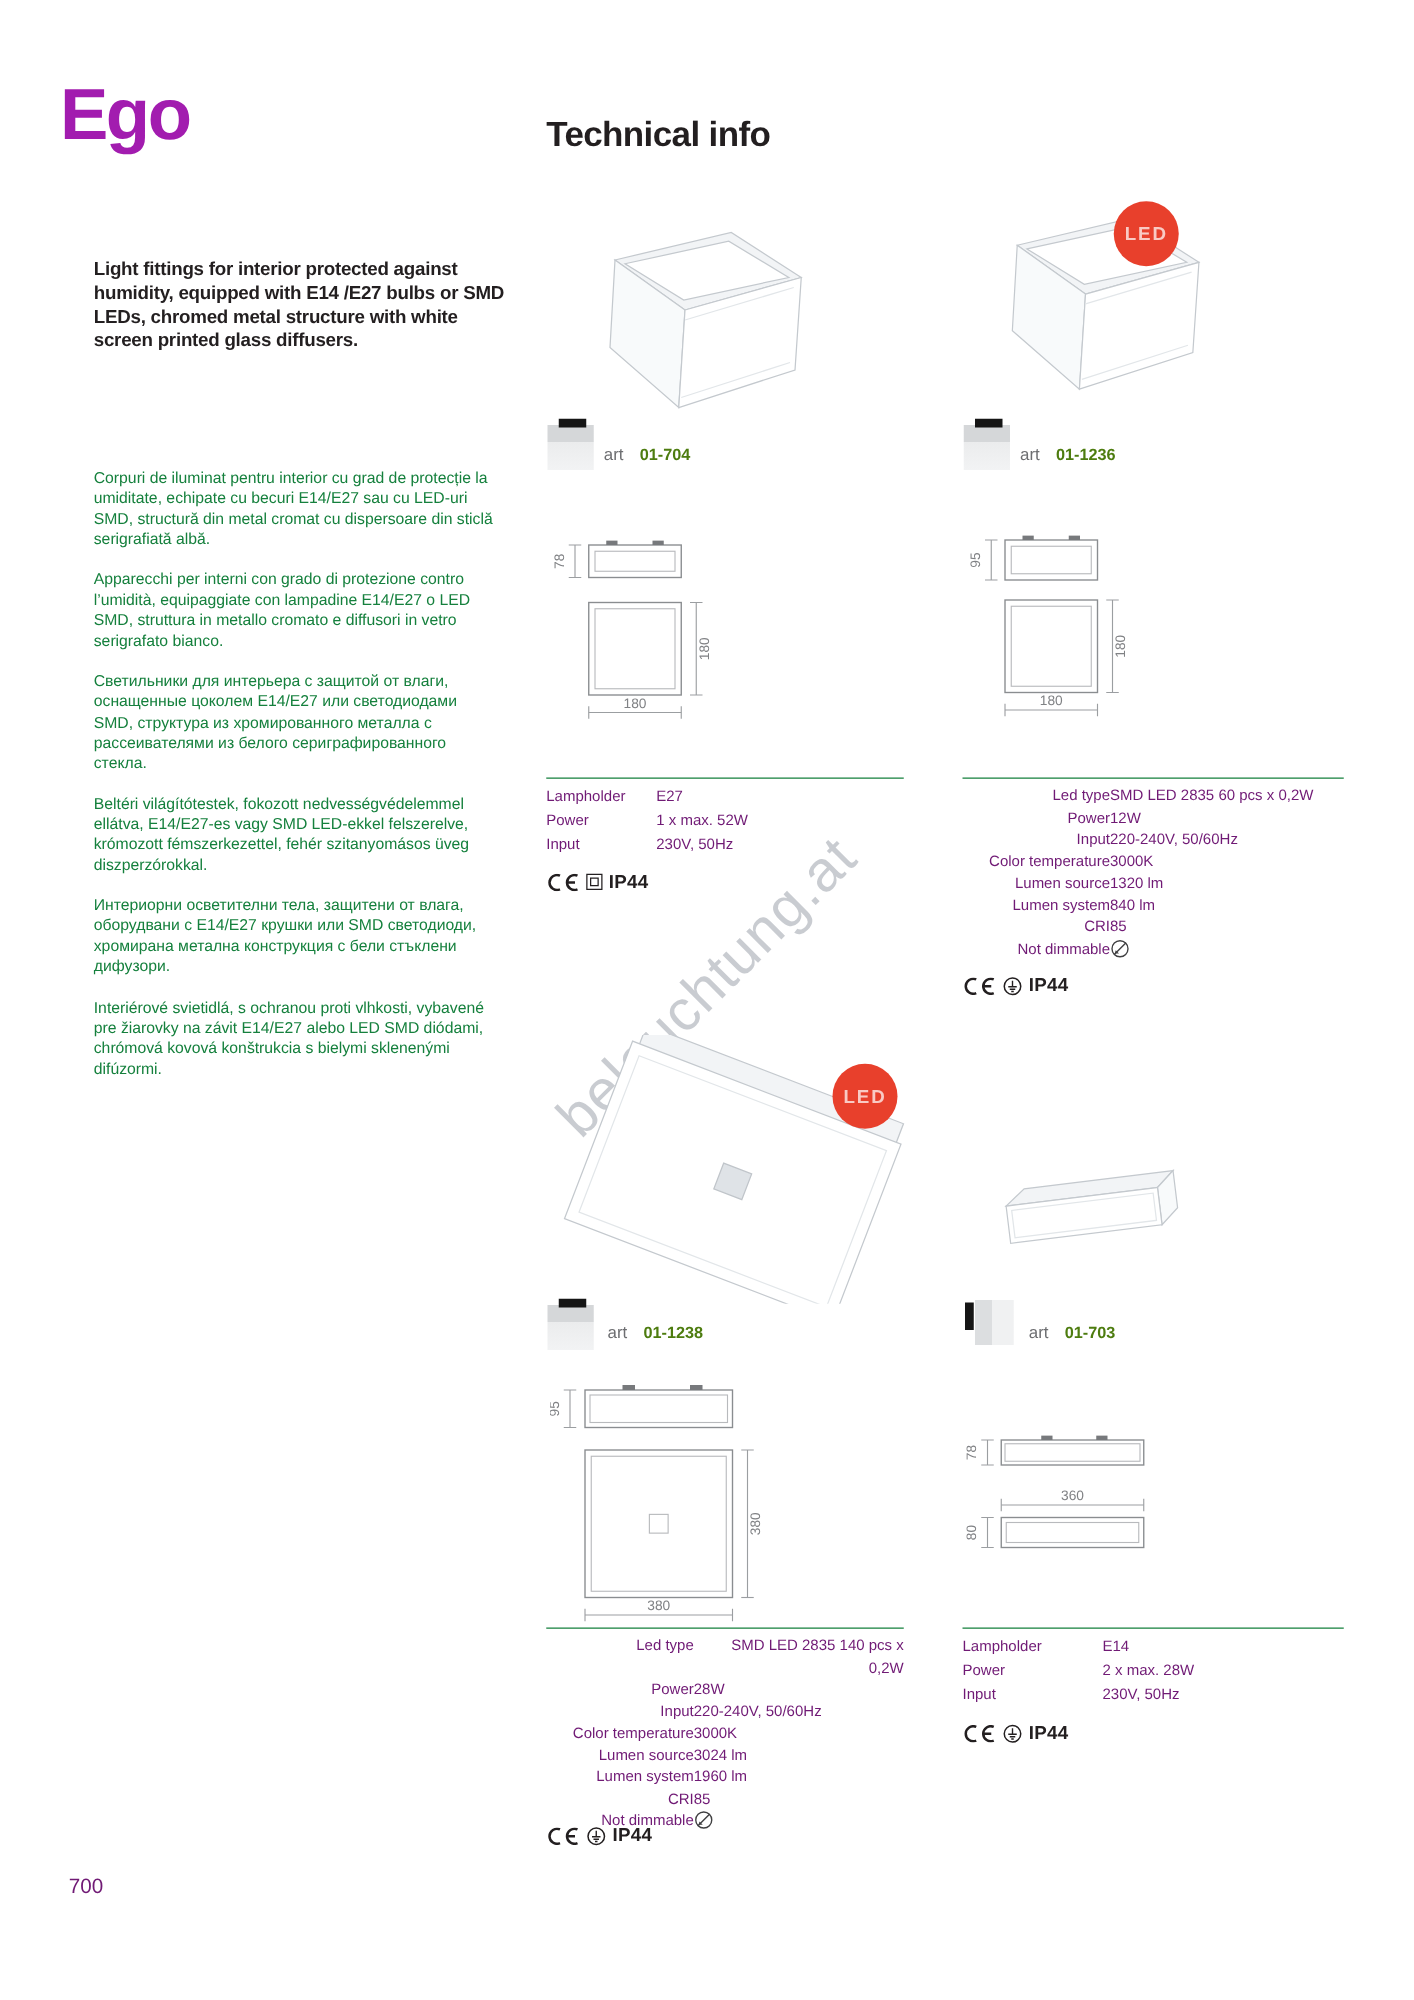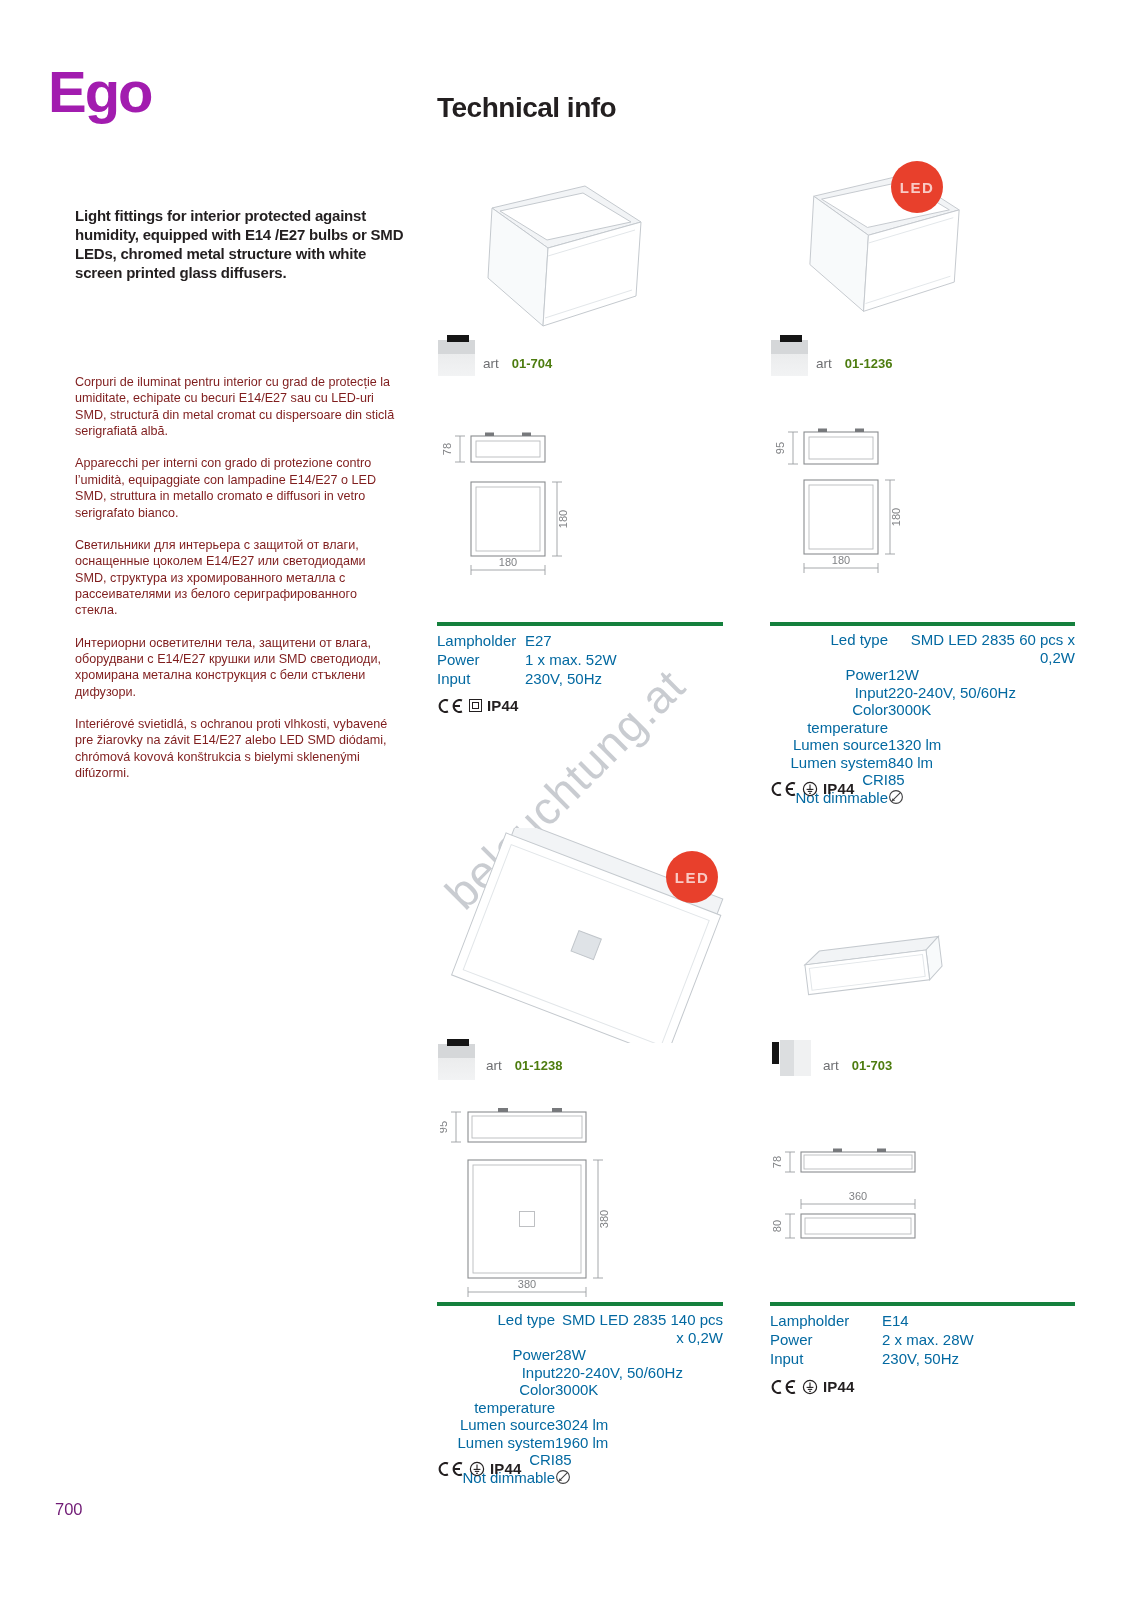--- a/index.html
+++ b/index.html
@@ -2,41 +2,41 @@
 <html><head>
 <meta charset="utf-8">
 <style>
   html,body{margin:0;padding:0;}
   body{width:1131px;height:1600px;position:relative;background:#ffffff;
        font-family:"Liberation Sans","DejaVu Sans",sans-serif;color:#231f20;overflow:hidden;}
   .abs{position:absolute;}
   .brand{left:48px;top:58px;font-size:58px;font-weight:800;letter-spacing:-2px;color:#a21caf;}
   .section-title{left:437px;top:92px;font-size:28px;font-weight:800;letter-spacing:-0.5px;color:#231f20;}
   .intro-headline{left:75px;top:206px;width:336px;font-size:15px;font-weight:700;line-height:1.27;letter-spacing:-0.2px;color:#231f20;}
-  .intro-paragraphs{left:75px;top:374px;width:324px;font-size:12.6px;line-height:1.3;color:#7f1d1d;}
+  .intro-paragraphs{left:75px;top:374px;width:324px;font-size:12.6px;line-height:1.3;color:#15803d;}
   .intro-paragraphs p{margin:0 0 16px 0;}
   .watermark{left:330px;top:762px;width:470px;text-align:center;font-size:46px;letter-spacing:1px;
              color:rgba(148,154,163,.5);transform:rotate(-45deg);pointer-events:none;}
   .page-number{left:55px;top:1500px;font-size:16.5px;color:#701a75;}
 
   .art-row{display:flex;align-items:baseline;gap:13px;}
   .art-lbl{font-size:13.5px;color:#6d6e71;}
   .art-code{font-size:13px;font-weight:600;color:#4d7c0f;}
 
   .mount{width:42px;height:46px;}
   .mount .box{position:absolute;left:1px;top:8px;width:37px;height:36px;
       background:linear-gradient(180deg,#d5d7d9 0%,#d5d7d9 38%,#ebeced 38%,#f2f3f4 100%);}
   .mount.ceiling .bar{position:absolute;left:10px;top:3px;width:22px;height:7px;background:#151515;}
   .mount.wall .box{left:10px;width:31px;background:linear-gradient(90deg,#dcdee0 0%,#dcdee0 45%,#f0f1f2 45%);}
   .mount.wall .bar{position:absolute;left:2px;top:10px;width:7px;height:22px;background:#151515;}
 
   .led-badge{width:52px;height:52px;border-radius:50%;background:#e8402c;display:flex;align-items:center;justify-content:center;
              font-size:15px;font-weight:600;letter-spacing:1.5px;color:rgba(255,255,255,.72);}
 
-  .spec-table{border-top:4px solid #15803d;padding-top:5px;font-size:15px;color:#0369a1;}
+  .spec-table{border-top:1px solid #15803d;padding-top:5px;font-size:12px;color:#701a75;}
   .spec-row{display:flex;}
   .spec-row .lbl{flex:none;}
   .w286{width:286px;} .w305{width:305px;}
   .lbl.w88{width:88px;} .lbl.w112{width:112px;} .lbl.w118{width:118px;}
   .lh19 .spec-row{line-height:19px;} .lh17 .spec-row{line-height:17.5px;text-align:right;}
 
   .cert{display:flex;align-items:center;gap:5px;justify-content:space-between;}
   .ip{font-size:15px;font-weight:800;letter-spacing:0.2px;color:#231f20;}
   .class2{width:11px;height:11px;border:1.6px solid #231f20;position:relative;display:inline-block;}
   .class2:after{content:"";position:absolute;left:2px;top:2px;width:5px;height:5px;border:1.2px solid #231f20;}
@@ -56,20 +56,21 @@
 <body>
 
 <div class="abs brand">Ego</div>
 <div class="abs section-title">Technical info</div>
 
 <div class="abs intro-headline">Light fittings for interior protected against humidity, equipped with E14 /E27 bulbs or SMD LEDs, chromed metal structure with white screen printed glass diffusers.</div>
 <div class="abs intro-paragraphs">
   <p>Corpuri de iluminat pentru interior cu grad de protecție la umiditate, echipate cu becuri E14/E27 sau cu LED-uri SMD, structură din metal cromat cu dispersoare din sticlă serigrafiată albă.</p>
   <p>Apparecchi per interni con grado di protezione contro l’umidità, equipaggiate con lampadine E14/E27 o LED SMD, struttura in metallo cromato e diffusori in vetro serigrafato bianco.</p>
   <p>Светильники для интерьера с защитой от влаги, оснащенные цоколем E14/E27 или светодиодами SMD, структура из хромированного металла с рассеивателями из белого сериграфированного стекла.</p>
+  <p>Beltéri világítótestek, fokozott nedvességvédelemmel ellátva, E14/E27-es vagy SMD LED-ekkel felszerelve, krómozott fémszerkezettel, fehér szitanyomásos üveg diszperzórokkal.</p>
   <p>Интериорни осветителни тела, защитени от влага, оборудвани с E14/E27 крушки или SMD светодиоди, хромирана метална конструкция с бели стъклени дифузори.</p>
   <p>Interiérové svietidlá, s ochranou proti vlhkosti, vybavené pre žiarovky na závit E14/E27 alebo LED SMD diódami, chrómová kovová konštrukcia s bielymi sklenenými difúzormi.</p>
 </div>
 
 <div class="abs watermark">beleuchtung.at</div>
 
 <svg class="abs photo" style="left:442px;top:178px" width="205" height="160" viewBox="0 0 205 160">
   <polygon class="f1" points="50,30 143,8 199,44 106,70"></polygon>
   <polygon class="f3" points="58,33 141,15 189,44 105,62"></polygon>
   <polygon class="f2" points="50,30 106,70 101,148 46,100"></polygon>

